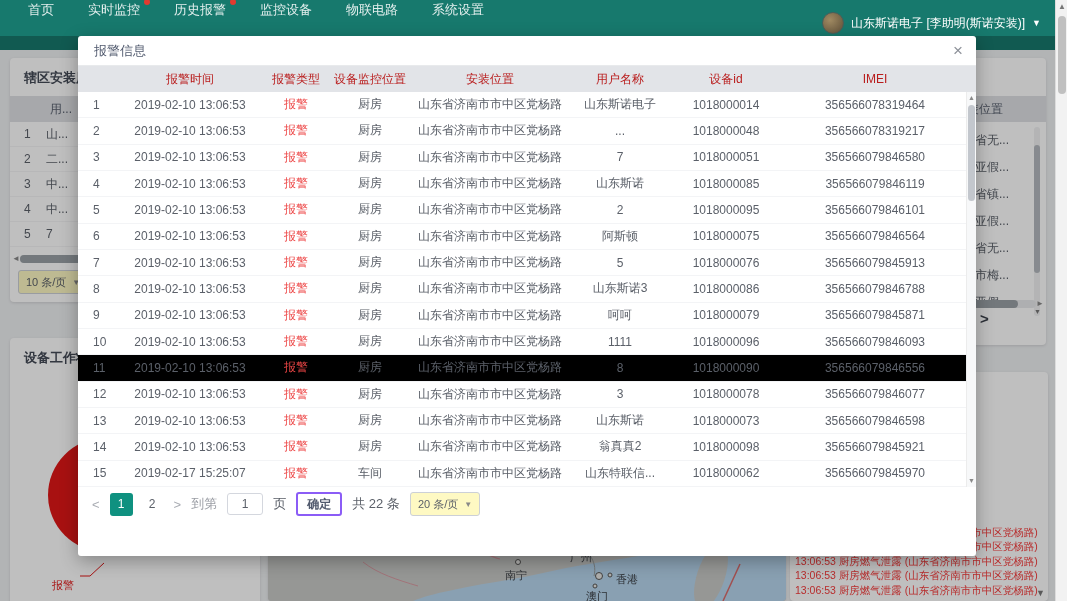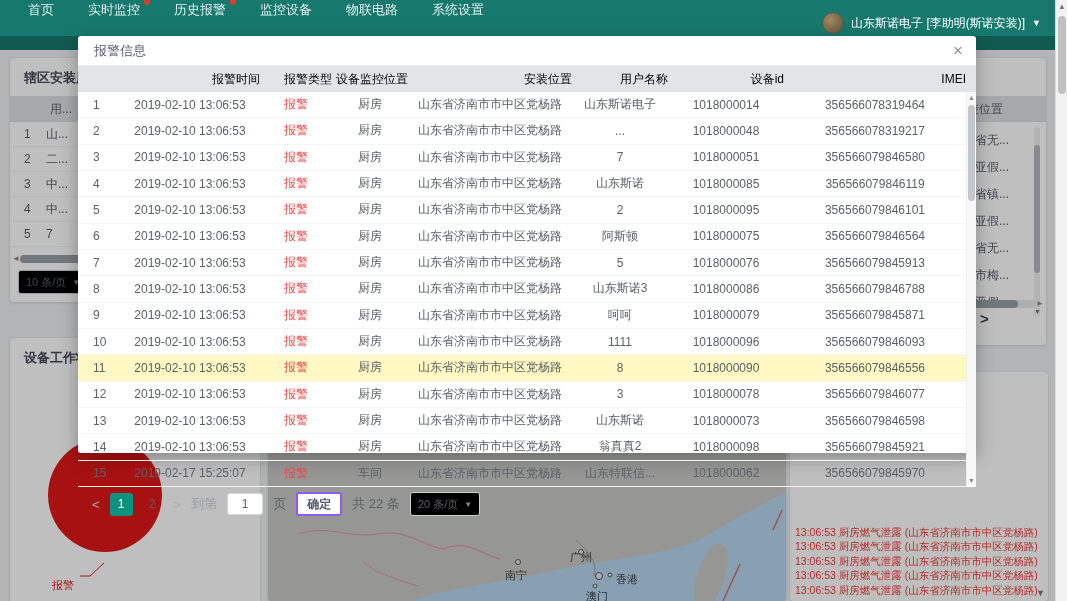--- a/index.html
+++ b/index.html
@@ -34,21 +34,21 @@
   .users-rows { position:absolute; left:0; top:64px; width:100%; }
   .bg-row { height:25px; display:flex; align-items:center; font-size:12px; color:#5b6069; border-bottom:1px solid #f4f5f6; }
   .bg-idx { width:26px; padding-left:14px; }
   .bg-name { padding-left:10px; }
   .hscroll { position:absolute; height:8px; background:#e9eaec; border-radius:4px; }
   .hscroll .hthumb { position:absolute; top:0; height:8px; border-radius:4px; background:#9aa0a6; }
   .users-hscroll { left:10px; top:197px; width:220px; }
   .users-hscroll .hthumb { left:0; width:140px; }
   .hs-arrow { position:absolute; font-size:8px; color:#888; }
   .users-hs-arrow { left:2px; top:196px; }
-  .select-box { position:absolute; height:24px; border:1px solid #ccd0d7; border-radius:3px; background:#000000;
+  .select-box { position:absolute; height:24px; border:1px solid #ccd0d7; border-radius:3px; background:#fef9c3;
                 display:flex; align-items:center; gap:6px; padding:0 7px; font-size:11px; color:#5b6069; }
   .users-pagesize { left:8px; top:212px; }
   .sel-caret { font-size:8px; color:#888; }
 
   .install-card { left:268px; top:58px; width:778px; height:287px; }
   .install-header { position:absolute; right:22px; top:43px; width:90px; text-align:center; font-size:12px; color:#59606e; }
   .install-rows { position:absolute; right:16px; top:69px; width:100px; }
   .inst-val { height:27px; line-height:27px; text-align:center; font-size:12px; color:#5b6069; white-space:nowrap; overflow:hidden; }
   .install-vscroll { position:absolute; right:6px; top:69px; width:6px; height:189px; background:#f0f1f2; border-radius:3px; }
   .install-vscroll .vthumb { position:absolute; left:0; top:18px; width:6px; height:128px; background:#b5b9bf; border-radius:3px; }
@@ -66,31 +66,31 @@
 
   .map-card { left:268px; top:352px; width:518px; height:249px; border-radius:4px; overflow:hidden; background:#c9cac7; }
   .map-label { position:absolute; font-size:11px; color:#3b3f45; white-space:nowrap; }
 
   .alarm-card { left:790px; top:372px; width:258px; height:229px; overflow:hidden; }
   .alarm-list { position:absolute; left:5px; top:153px; width:250px; }
   .alarm-line { font-size:10.5px; line-height:14.4px; white-space:nowrap; }
   .alarm-caret { position:absolute; right:3px; bottom:3px; font-size:9px; color:#777; }
 
   
-  .modal { position:absolute; left:78px; top:36px; width:898px; height:417px; background:#fff; border-radius:3px;
+  .modal { position:absolute; left:78px; top:36px; width:898px; height:520px; background:#fff; border-radius:3px;
            box-shadow:0 5px 18px rgba(0,0,0,.3); z-index:100; }
   .modal-header { height:30px; line-height:30px; padding-left:16px; font-size:13px; color:#515a6e; border-bottom:1px solid #e8eaec; }
   .modal-close { position:absolute; right:13px; top:5px; font-size:17px; color:#8d9199; cursor:pointer; line-height:20px; }
 
   .tgrid { display:grid; grid-template-columns:42px 140px 72px 76px 164px 96px 116px 182px; align-items:center; }
   .thead { height:26px; background:#e2e4e8; }
-  .th { font-size:12px; color:#000000; text-align:right; white-space:nowrap; overflow:hidden; }
+  .th { font-size:12px; color:#b91c1c; text-align:center; white-space:nowrap; overflow:hidden; }
   .tbody { position:absolute; left:0; top:56px; width:888px; height:395px; overflow:hidden; }
   .trow { height:26.33px; border-bottom:1px solid #f3f4f6; cursor:default; }
-  .trow.hl { background:#fef9c3; }
+  .trow.hl { background:#000000; }
   .c { font-size:12px; color:#5b6069; text-align:center; white-space:nowrap; overflow:hidden; }
   .c.idx { text-align:left; padding-left:15px; }
   .c.type-red { color:#ed4646; }
 
   .tbl-vscroll { position:absolute; left:888px; top:56px; width:10px; height:395px; background:#f7f8f9; border-left:1px solid #ececec; }
   .tbl-vscroll .sb-arrow { height:12px; font-size:7px; color:#8a8a8a; text-align:center; line-height:12px; }
   .tbl-vscroll .sb-arrow.dn { position:absolute; bottom:0; width:100%; }
   .tbl-vscroll .thumb { position:absolute; left:1px; top:13px; width:7px; height:96px; border-radius:4px; background:#c3c7cd; }
 
   .pagination { position:absolute; left:14px; top:456px; display:flex; align-items:center; gap:10px; }

